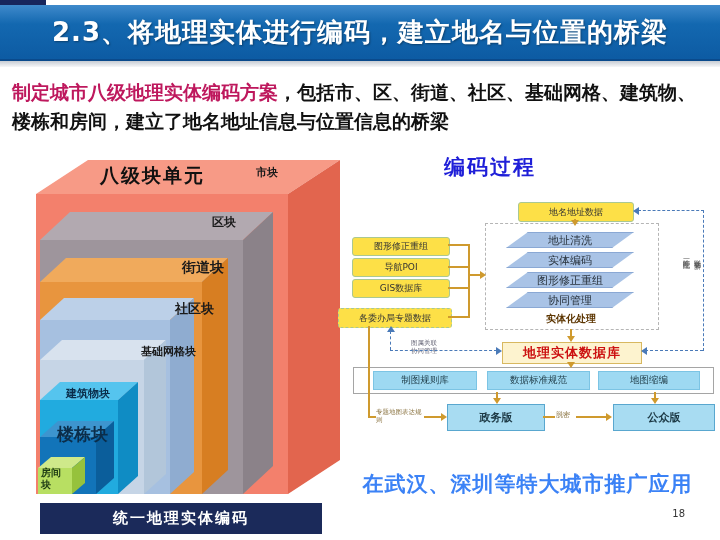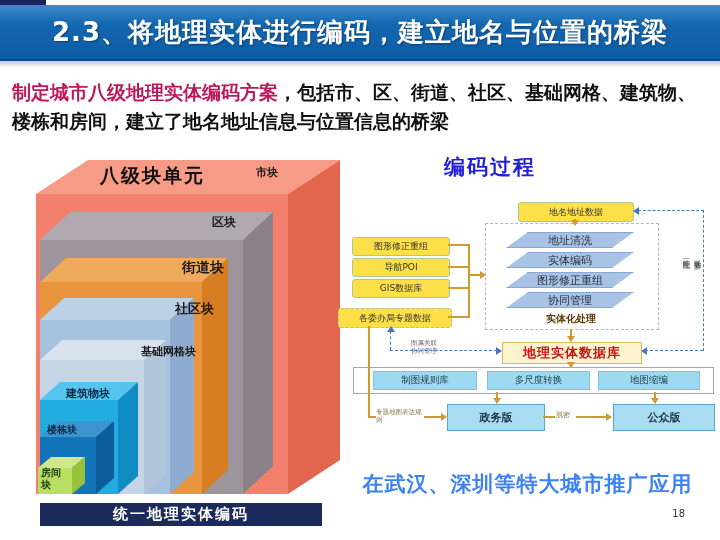--- a/index.html
+++ b/index.html
@@ -15,21 +15,21 @@
      text-shadow:1px 1px 2px rgba(0,0,0,.35);}
   .header-sep{left:0;top:61px;width:720px;height:6px;
      background:linear-gradient(180deg,#c7ccd3,#f6f7f9);}
   
   .intro{left:12px;top:78px;width:700px;font-size:19px;font-weight:bold;line-height:1.55;color:#111;margin:0;}
   .intro .hl{color:#be185d;}
   
   .face{position:absolute;}
   .blk-label{position:absolute;font-weight:bold;color:#1a1a1a;white-space:nowrap;}
   .blk-title{position:absolute;font-size:19px;font-weight:bold;color:#111;letter-spacing:2px;}
-  .caption-bar{left:40px;top:503px;width:282px;height:23px;background:#1b2a5a;
+  .caption-bar{left:40px;top:503px;width:282px;height:31px;background:#1b2a5a;
      color:#fff;font-size:15px;font-weight:bold;display:flex;align-items:center;justify-content:center;letter-spacing:2px;}
   
   .flow-title{left:420px;top:153px;width:140px;text-align:center;font-size:21px;font-weight:bold;color:#1f1fd8;letter-spacing:2px;}
   .gbox{position:absolute;background:#fde047;border:1px solid #aac892;border-radius:3px;
      font-size:9px;color:#333;display:flex;align-items:center;justify-content:center;}
   .gbox.dashed{border-style:dashed;}
   .proc{left:485px;top:223px;width:172px;height:105px;border:1px dashed #b5b5b5;background:#fff;}
   .step{position:absolute;background:#a9c3e6;border:1px solid #8aa8d4;box-sizing:border-box;
      clip-path:polygon(22px 0,100% 0,calc(100% - 22px) 100%,0 100%);
      font-size:11px;color:#28323c;display:flex;align-items:center;justify-content:center;}
@@ -102,21 +102,21 @@
   <div class="face" style="left: 72px; top: 457px; width: 13px; height: 37px; clip-path: polygon(0px 11px, 100% 0px, 100% 26px, 0px 100%); background: rgb(150, 194, 60);"></div>
   <div class="face" style="left: 38px; top: 468px; width: 34px; height: 26px; background: rgb(184, 223, 98);"></div>
 
   <div class="blk-title" style="left:100px;top:163px;">八级块单元</div>
   <div class="blk-label" style="left:256px;top:165px;font-size:11px;">市块</div>
   <div class="blk-label" style="left:212px;top:214px;font-size:12px;">区块</div>
   <div class="blk-label" style="left:182px;top:259px;font-size:14px;">街道块</div>
   <div class="blk-label" style="left:175px;top:300px;font-size:13px;">社区块</div>
   <div class="blk-label" style="left:93px;top:344px;font-size:11px;margin-left:48px;">基础网格块</div>
   <div class="blk-label" style="left:66px;top:386px;font-size:11px;color:#0b2d4a;">建筑物块</div>
-  <div class="blk-label" style="left:47px;top:423px;font-size:10px;color:#0b2d4a;">楼栋块</div>
+  <div class="blk-label" style="left:57px;top:423px;font-size:17px;color:#0b2d4a;">楼栋块</div>
   <div class="blk-label" style="left:41px;top:467px;font-size:10px;white-space:normal;width:24px;line-height:1.15;color:#1c3a14;">房间块</div>
 
   <div class="abs caption-bar">统一地理实体编码</div>
 </div>
 
 <div>
   <div class="abs flow-title">编码过程</div>
 
   <div class="gbox" style="left:518px;top:202px;width:114px;height:18px;">地名地址数据</div>
 
@@ -136,21 +136,21 @@
   <div class="tiny-note" style="left:411px;top:339px;width:32px;color:#667;">
     <span style="display:block;">图属关联</span>
     <span style="display:block;">协同管理</span>
   </div>
 
   <div class="vtext" style="left:681px;top:254px;">唯一匹配</div>
   <div class="vtext" style="left:692px;top:254px;">联动更新</div>
 
   <div class="abs rules-row"></div>
   <div class="bluebox" style="left:373px;top:371px;width:102px;height:17px;">制图规则库</div>
-  <div class="bluebox" style="left:487px;top:371px;width:101px;height:17px;">多尺度转换</div>
+  <div class="bluebox" style="left:487px;top:371px;width:101px;height:17px;">数据标准规范</div>
   <div class="bluebox" style="left:598px;top:371px;width:100px;height:17px;">地图缩编</div>
 
   <div class="verbox" style="left:447px;top:404px;width:96px;height:25px;">政务版</div>
   <div class="verbox" style="left:613px;top:404px;width:100px;height:25px;">公众版</div>
 
   <div class="tiny-note" style="left:376px;top:408px;width:46px;">专题地图表达规则</div>
   <div class="tiny-note" style="left:556px;top:411px;width:20px;font-size:7px;">脱密</div>
 
   <div class="hl-o" style="left:448px;top:244px;width:20px;"></div>
   <div class="hl-o" style="left:448px;top:266px;width:20px;"></div>

